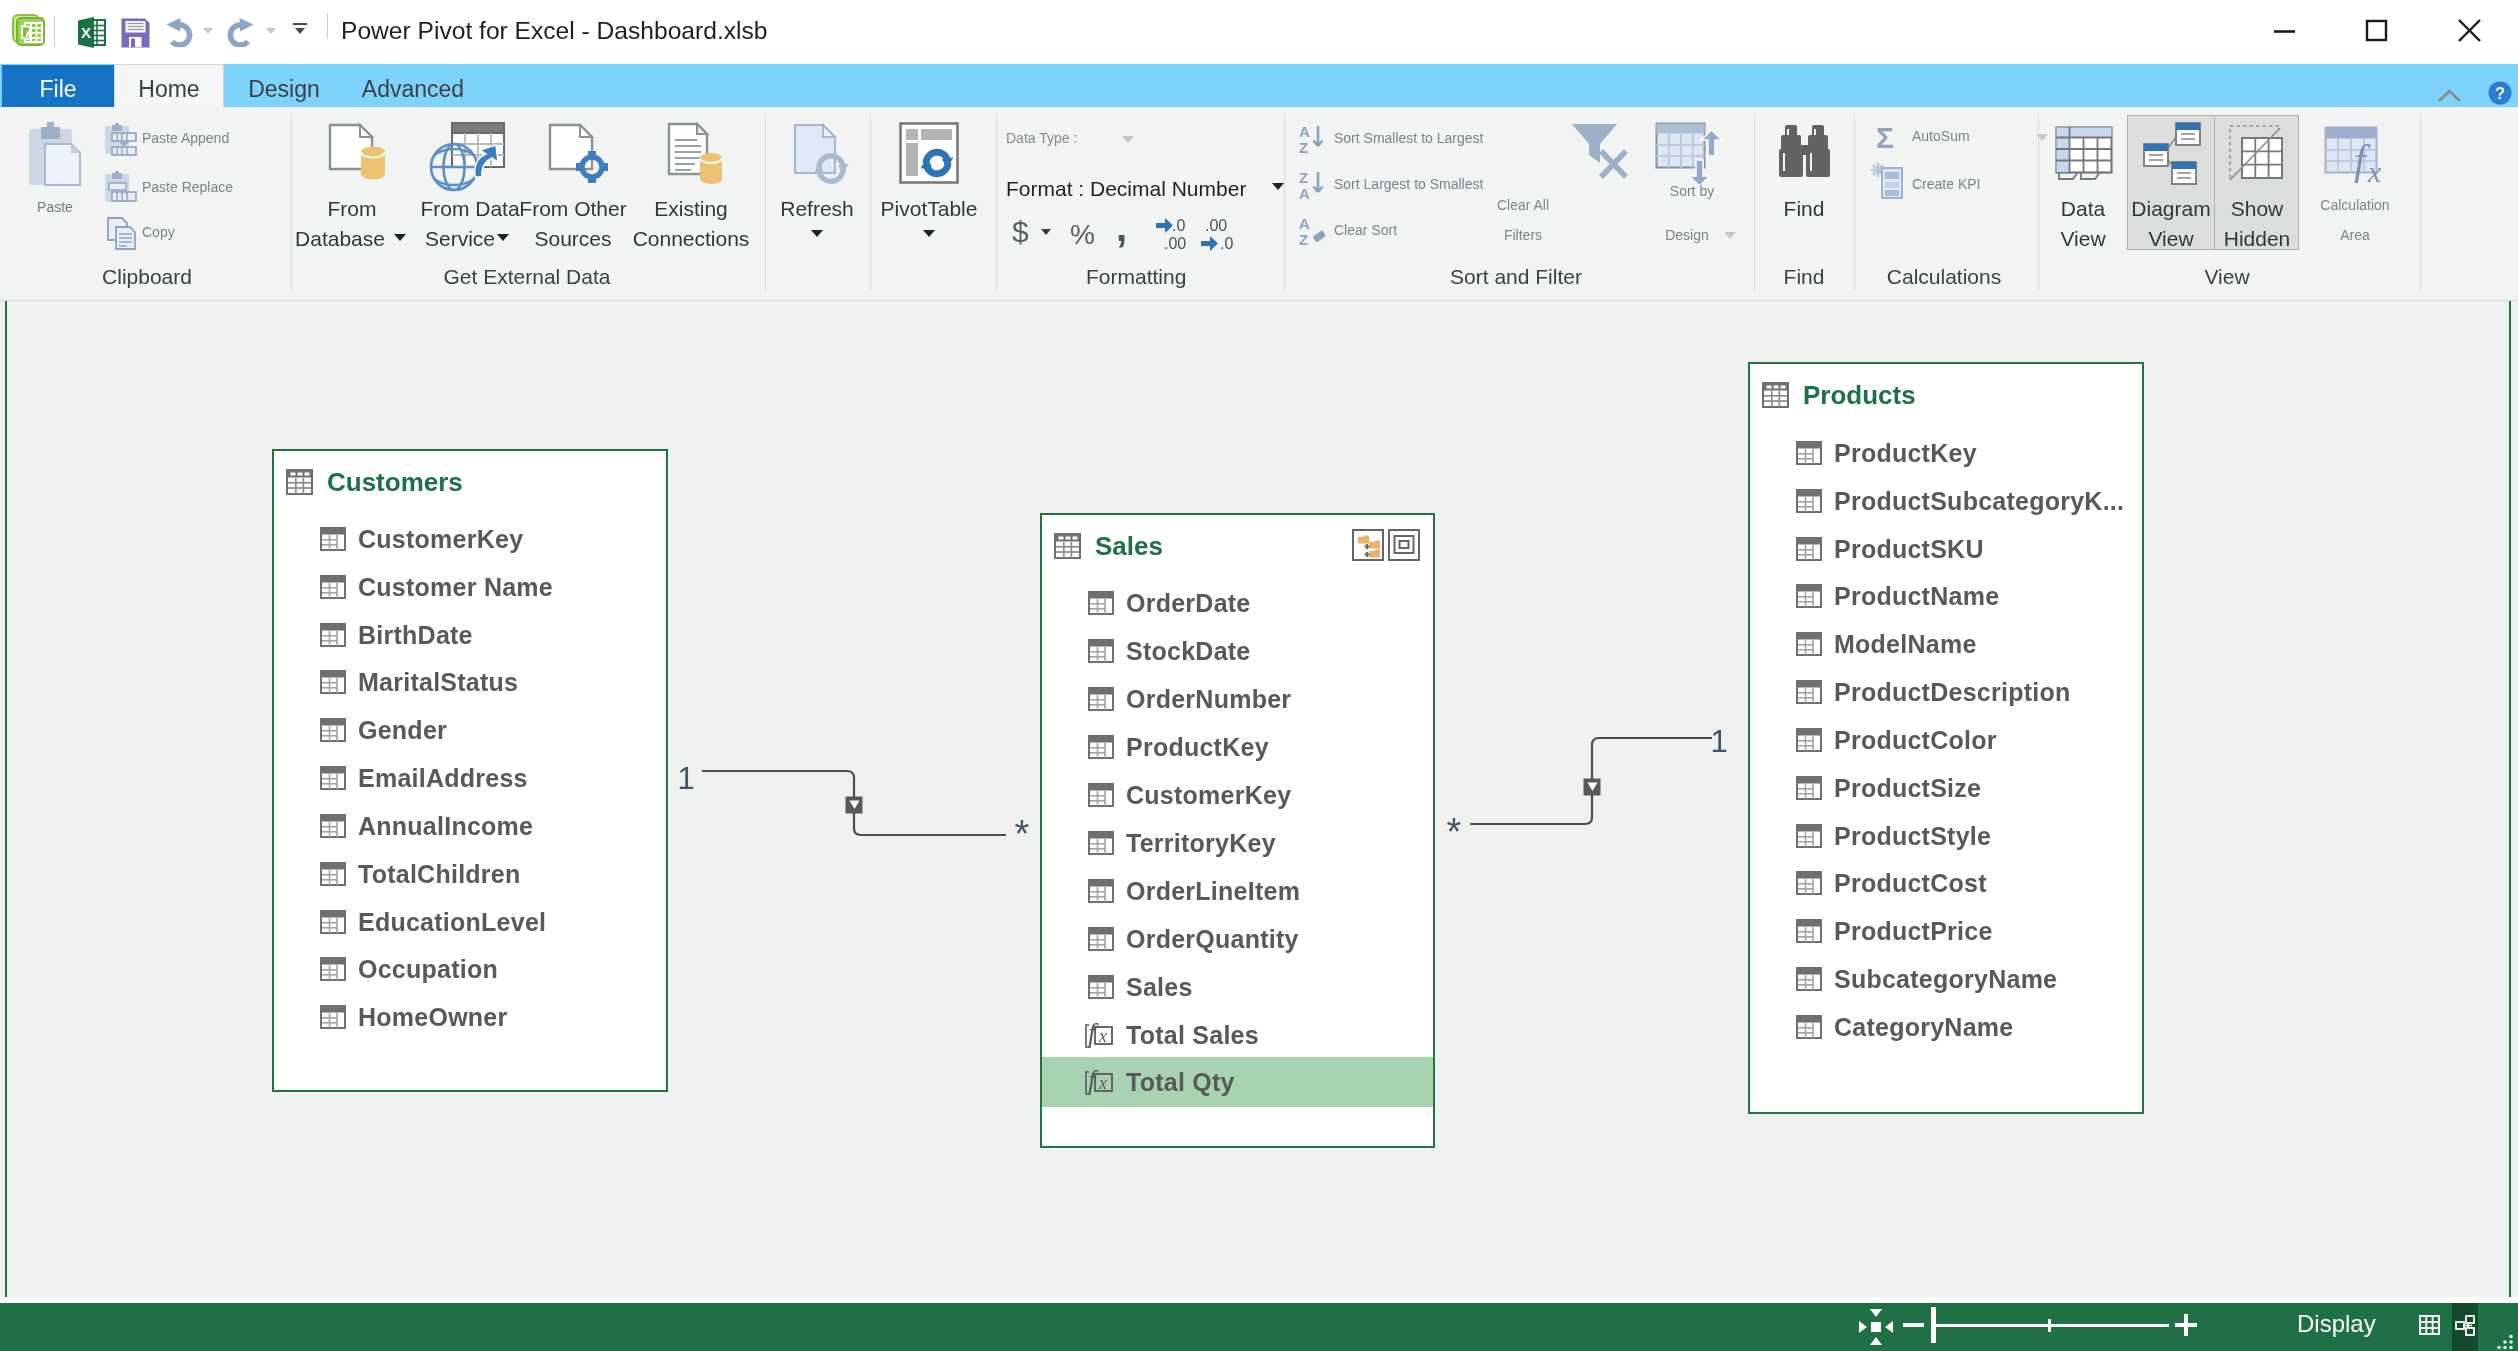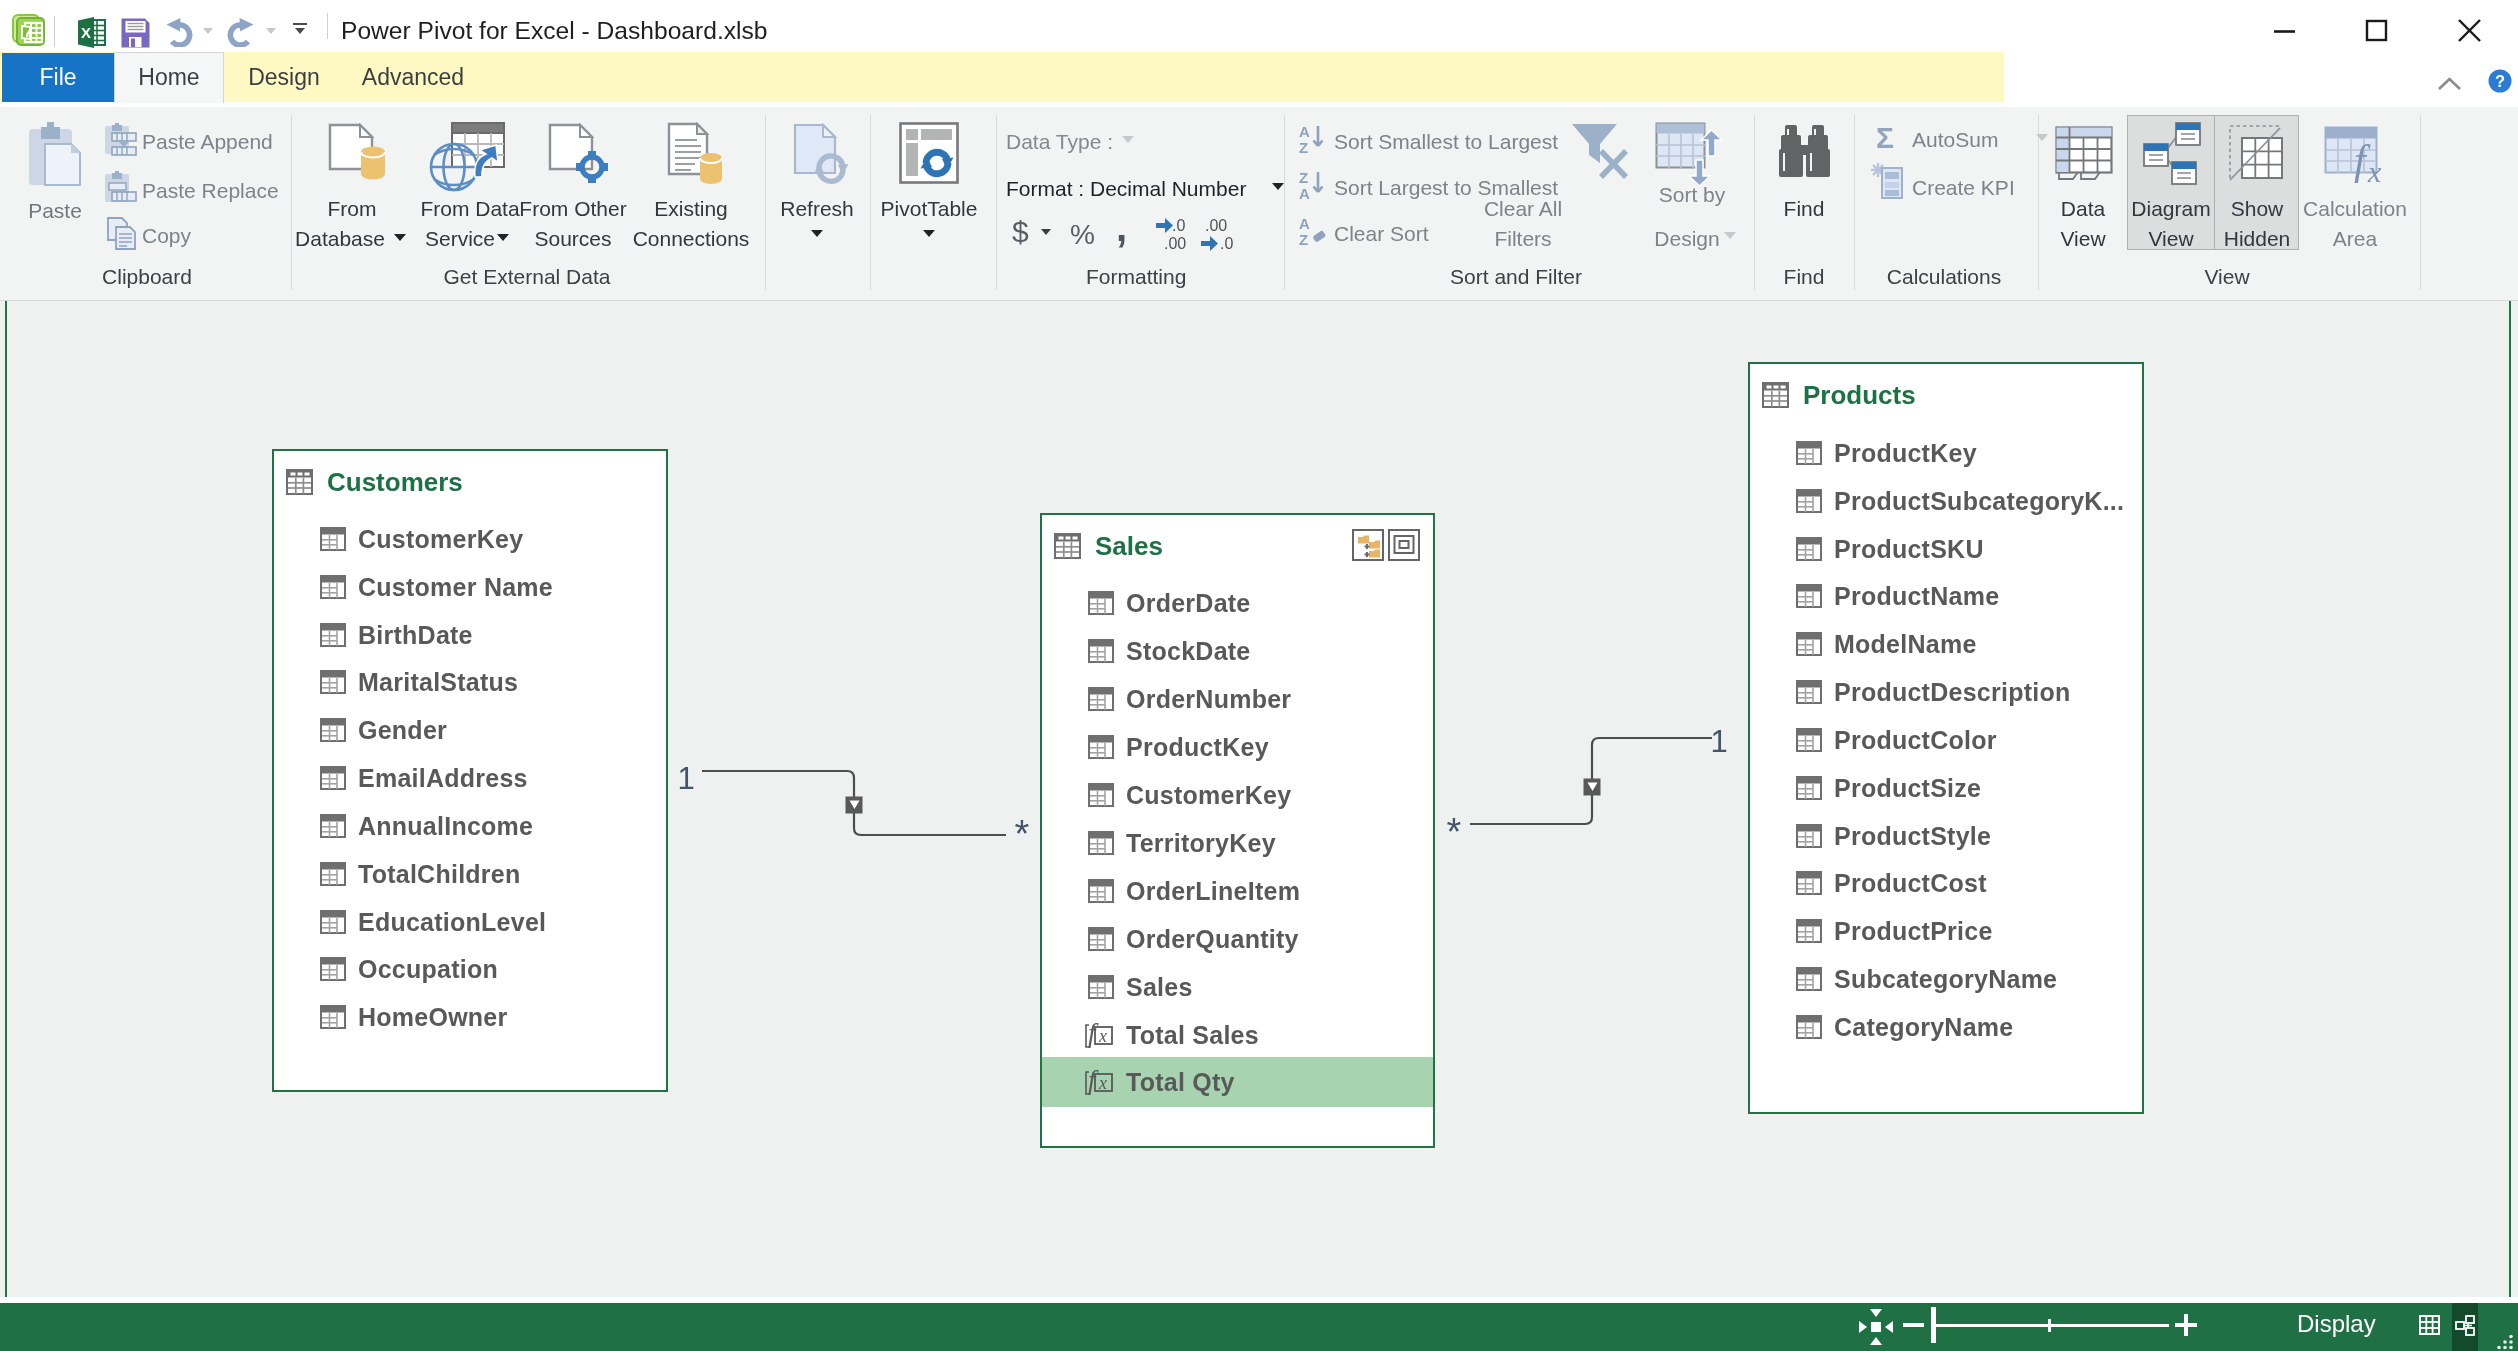--- a/index.html
+++ b/index.html
@@ -4,33 +4,33 @@
 <style>
   * { margin:0; padding:0; box-sizing:border-box; }
   html,body { width:2518px; height:1351px; overflow:hidden; }
   body { font-family:"Liberation Sans", sans-serif; position:relative; background:#fff; }
   .abs { position:absolute; }
   
   #titlebar { left:0; top:0; width:2518px; height:57px; background:#fff; }
   .tsep { width:1px; background:#cfcfcf; }
   #title { font-size:24.6px; color:#1f1f1f; white-space:nowrap; }
   
-  #tabrow { left:0; top:52px; width:2004px; height:50px; background:#fef9c3; }
+  #tabrow { left:0; top:64px; width:2518px; height:50px; background:#7dd3fc; }
   #filetab { left:2px; top:1px; width:112px; height:49px; background:#1673c5; color:#fff;
              font-size:23px; text-align:center; line-height:49px; }
   #hometab { left:114px; top:0px; width:110px; height:51px; background:#f5f6f6;
              border:1px solid #d5d6d7; border-bottom:none; color:#3c3f42; font-size:23px;
              text-align:center; line-height:48px; }
   .tab { color:#3c3f42; font-size:23px; top:0; height:50px; line-height:50px; text-align:center; }
   
   #ribbon { left:0; top:107px; width:2518px; height:194px; background:#f2f3f3; border-bottom:1px solid #d7d8d8; }
   .rsep { position:absolute; top:8px; width:1px; height:175px; background:#dadbdb; }
   .glabel { position:absolute; top:158px; font-size:21px; color:#3d4044; text-align:center; white-space:nowrap; }
   .btxt  { position:absolute; font-size:21px; color:#33373b; text-align:center; white-space:nowrap; }
-  .btxtd { position:absolute; font-size:21px; color:#7e838a; text-align:center; white-space:nowrap; }
+  .btxtd { position:absolute; font-size:14px; color:#7e838a; text-align:center; white-space:nowrap; }
   .caret { position:absolute; width:0; height:0; border-left:6px solid transparent; border-right:6px solid transparent; border-top:7px solid #1f2326; }
   .caretg { position:absolute; width:0; height:0; border-left:6px solid transparent; border-right:6px solid transparent; border-top:7px solid #c6c8ca; }
   .pressed { position:absolute; background:#dcdddd; border:1px solid #aeafaf; }
   
   #canvas { left:0; top:301px; width:2518px; height:996px; background:#eff0f0; }
   #canvas .gline { position:absolute; top:0; width:2px; height:996px; background:#217346; }
   #whitestrip { left:0; top:1297px; width:2518px; height:6px; background:#fdfdfd; }
   
   .card { position:absolute; background:#fff; border:2px solid #217346; }
   .card .ttl { position:absolute; left:53px; top:16px; font-size:26px; font-weight:bold; color:#1e7145; white-space:nowrap; }

